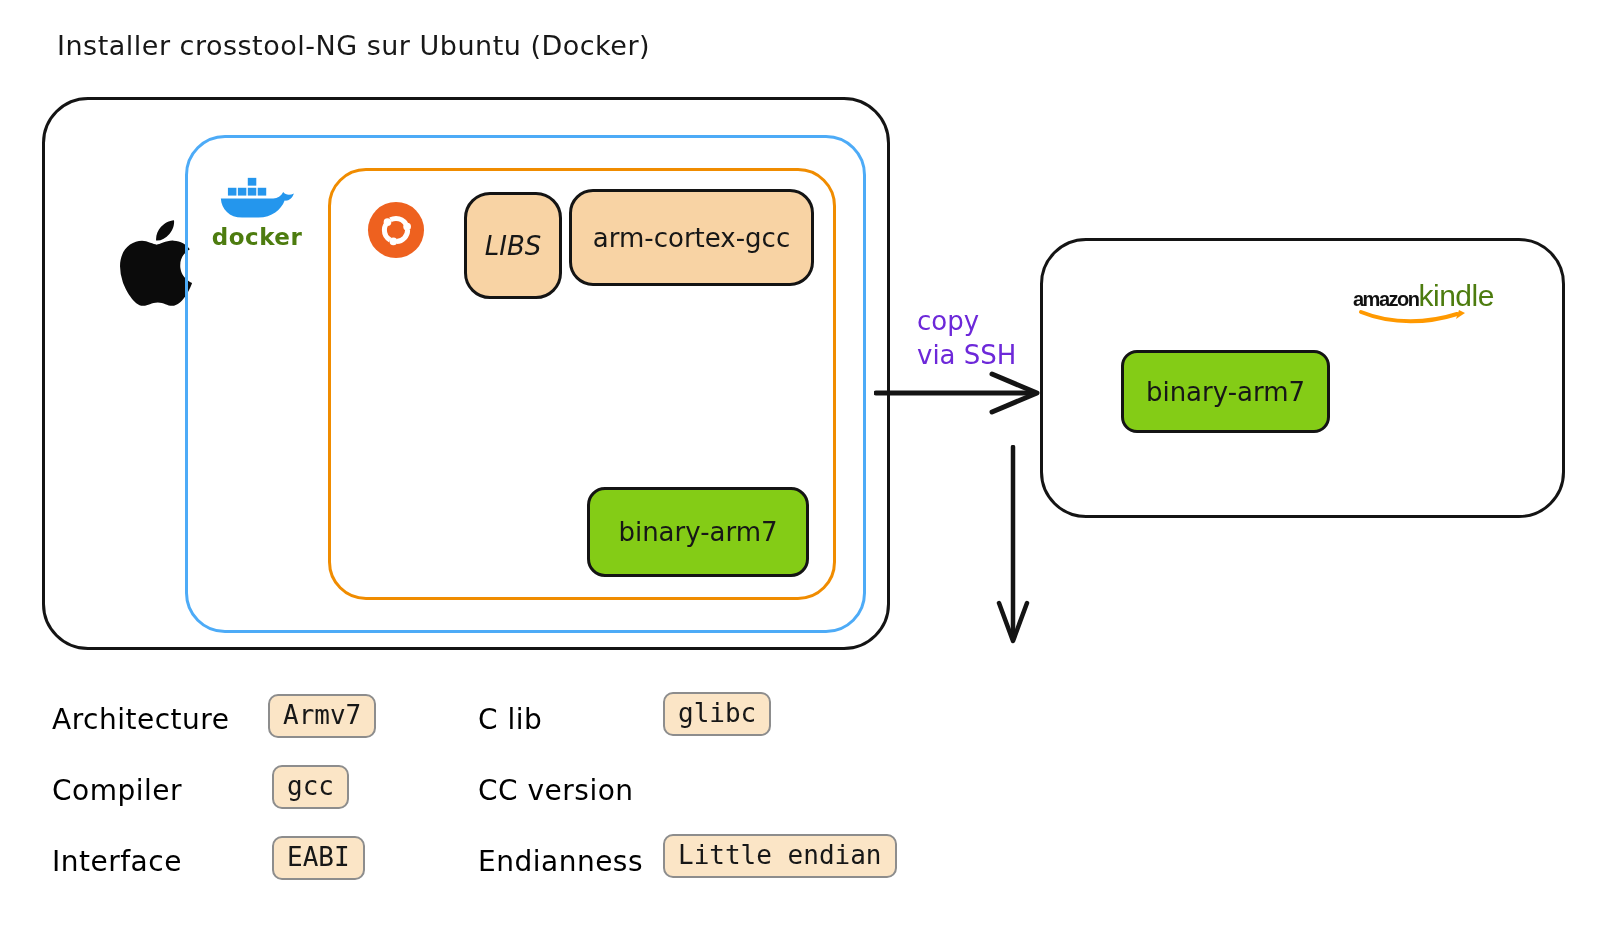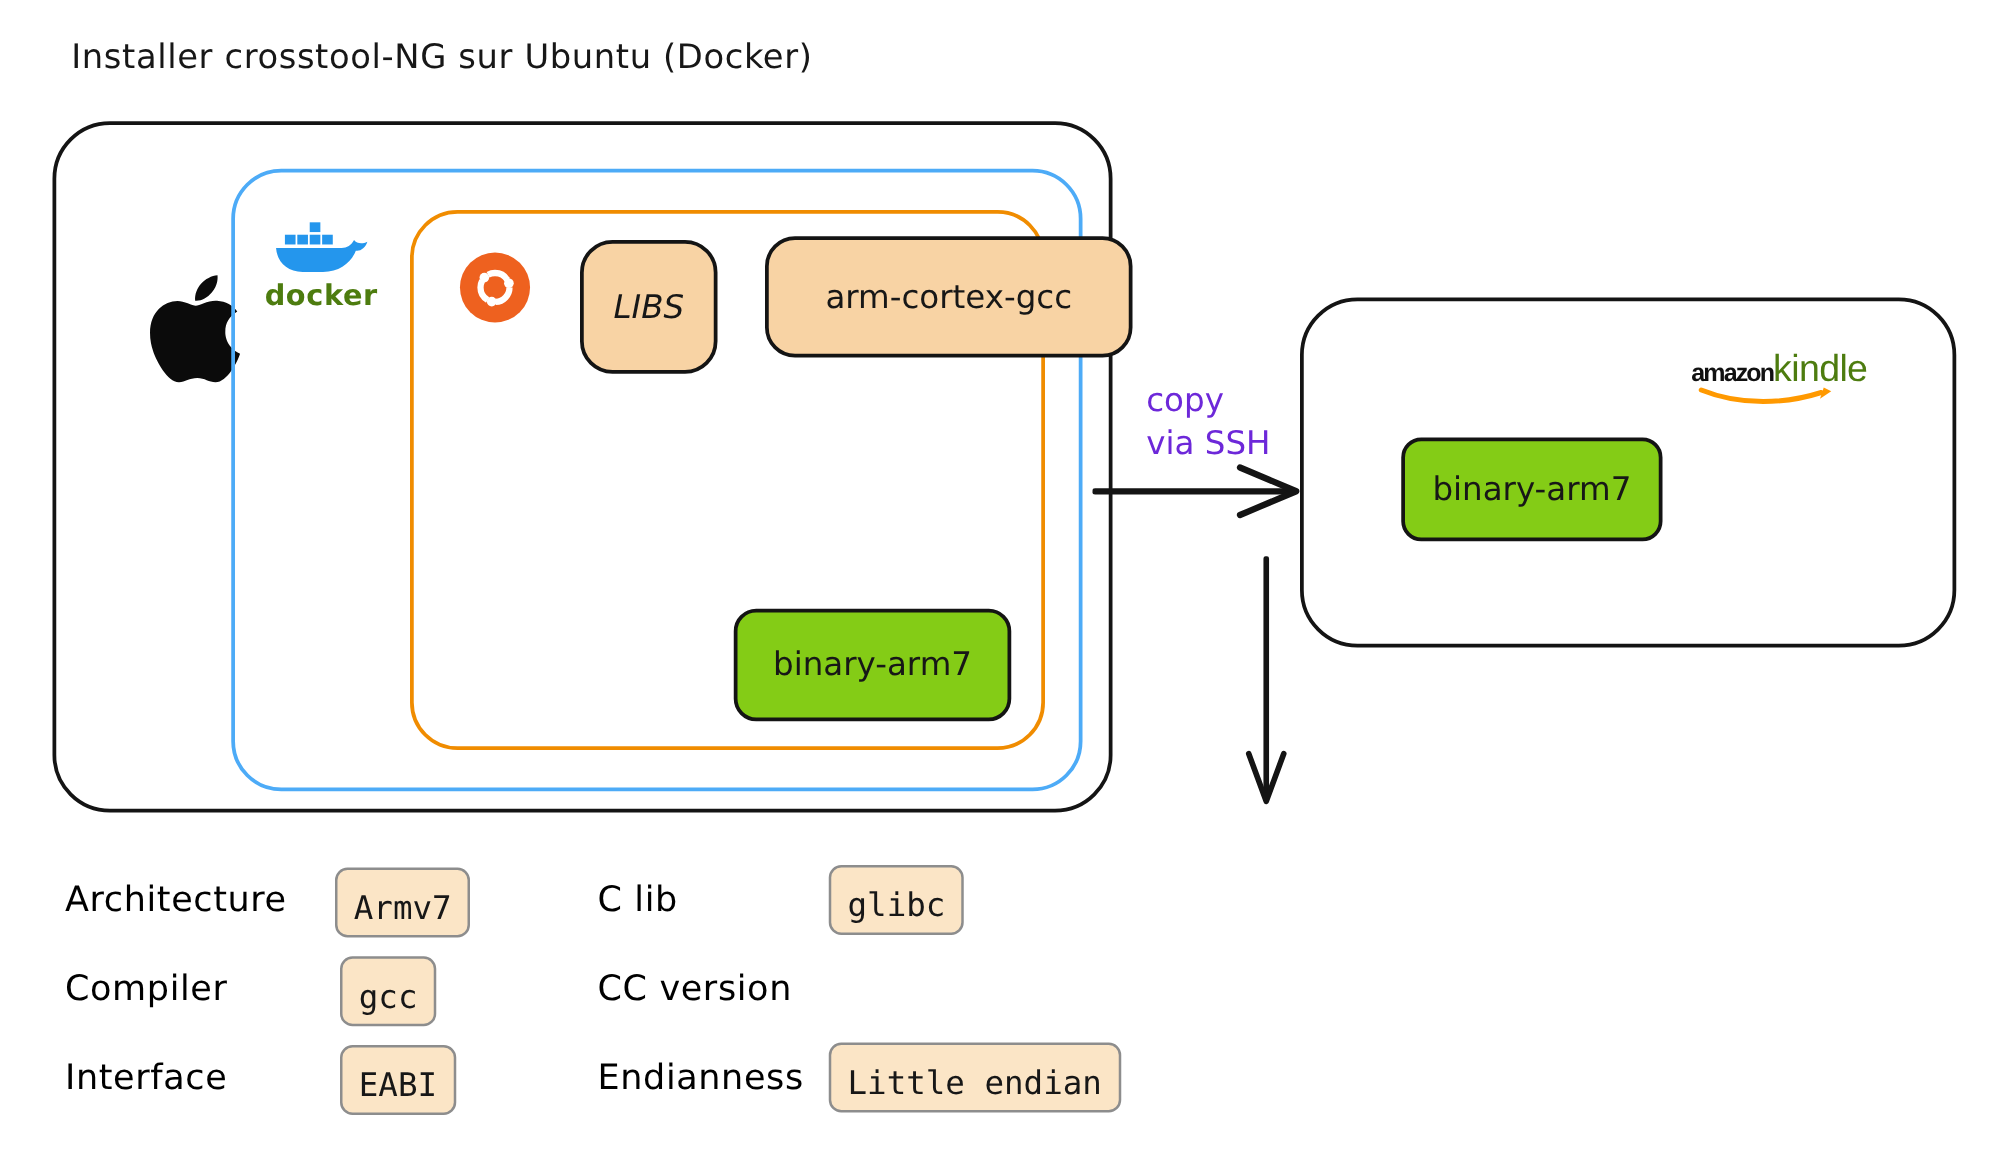--- a/index.html
+++ b/index.html
@@ -28,22 +28,22 @@
 
   
   .node {
     position: absolute;
     border: 3.5px solid #141414;
     display: flex; align-items: center; justify-content: center;
     font-size: 26px; color: #171717;
   }
   .node-peach { background: #f8d3a4; }
   .node-green { background: #84cc16; }
-  .node-libs   { left: 133px; top: 21px;  width: 110px;  height: 107px; border-radius: 26px; font-style: italic; }
-  .node-gcc    { left: 238px; top: 18px;  width: 294px; height: 97px;  border-radius: 24px; margin-left: 43px; }
+  .node-libs   { left: 133px; top: 21px;  width: 98px;  height: 107px; border-radius: 26px; font-style: italic; }
+  .node-gcc    { left: 238px; top: 18px;  width: 245px; height: 97px;  border-radius: 24px; }
   .node-binary { left: 256px; top: 316px; width: 222px; height: 90px;  border-radius: 18px; }
   .node-binary-kindle { left: 78px; top: 109px; width: 209px; height: 83px; border-radius: 16px; }
 
   
   .apple-logo { left: 73px; top: 114px; }
   .docker-logo { left: 23px; top: 34px; width: 92px; text-align: center; }
   .docker-logo .docker-word { font-size: 23px; font-weight: bold; color: #4d7c0f; letter-spacing: 0.5px; margin-top: -2px; }
   .ubuntu-logo { left: 36px; top: 30px; }
 
   .amazon-kindle { left: 310px; top: 38px; white-space: nowrap; }
@@ -68,21 +68,21 @@
 
   
   .prop-label { position: absolute; font-size: 28px; color: #000000; letter-spacing: 0.5px; }
   .prop-badge {
     position: absolute;
     font-family: "DejaVu Sans Mono", monospace;
     font-size: 26px; color: #171717;
     background: #fbe5c6;
     border: 2.5px solid #8d8d8d;
     border-radius: 10px;
-    padding: 16px 13px 6px 13px;
+    padding: 4px 13px 6px 13px;
     white-space: nowrap;
   }
 </style>
 </head>
 <body>
 
 <div class="canvas">
 
   <div class="abs title">Installer crosstool-NG sur Ubuntu (Docker)</div>
 

